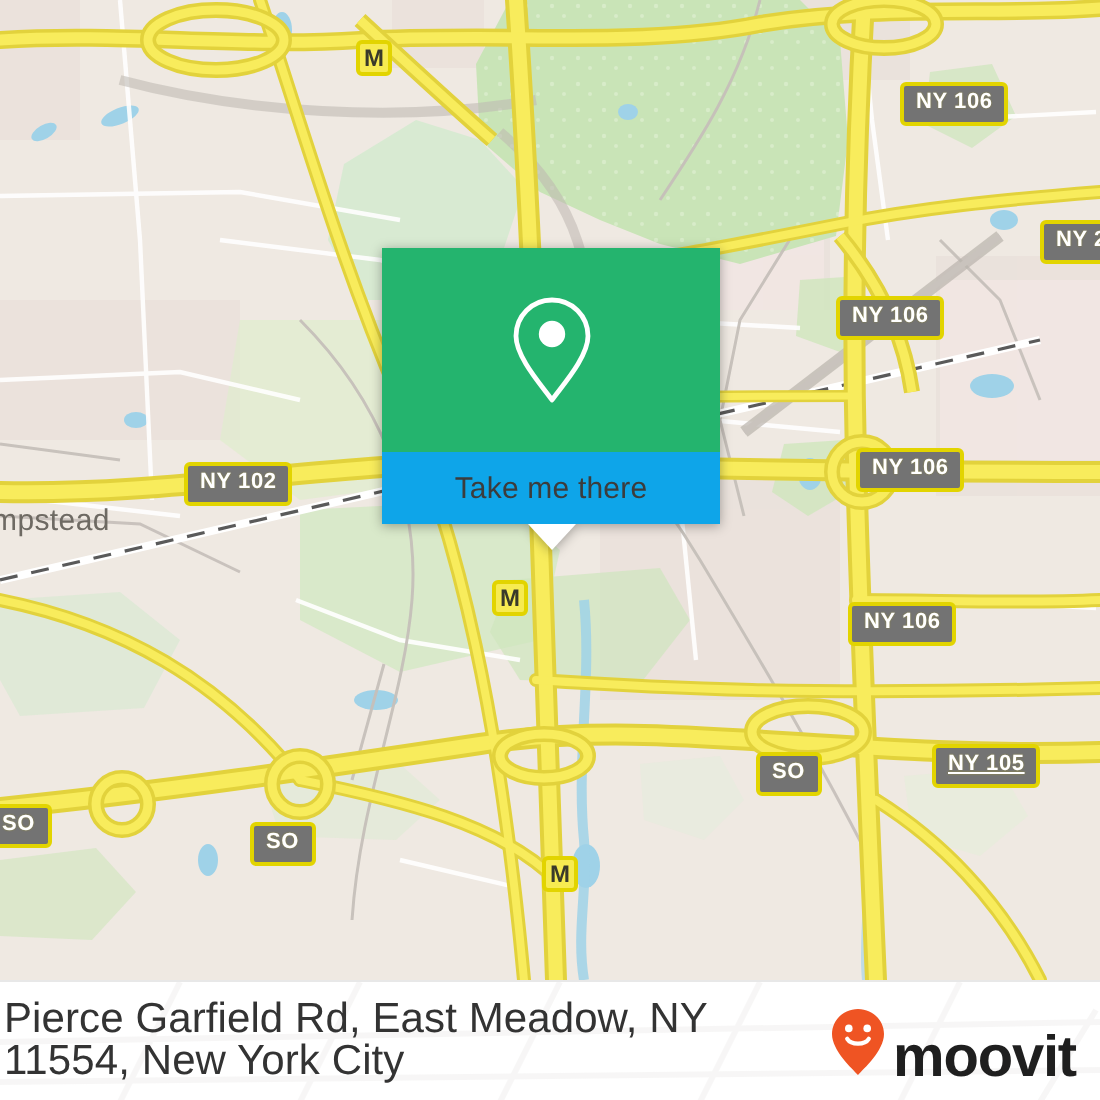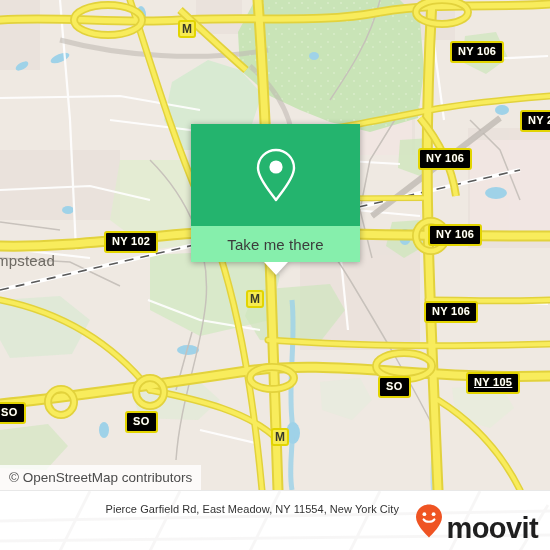--- a/index.html
+++ b/index.html
@@ -14,21 +14,21 @@
   #map{
     position:absolute;left:0;top:0;width:550px;height:490px;
     background:#efe9e2;overflow:hidden;
   }
   .layer{position:absolute;left:0;top:0;width:550px;height:490px;}
   svg.layer{display:block;}
 
   
   .shield{
     position:absolute;
-    background:#000000;
+    background:#737373;
     border:2px solid #e2d400;
     border-radius:3px;
     color:#ffffff;
     font-size:11px;
     font-weight:bold;
     letter-spacing:.3px;
     line-height:1;
     padding:3px 6px 4px 6px;
     white-space:nowrap;
     text-shadow:0 0 1px rgba(190,175,0,.45);
@@ -61,21 +61,21 @@
     left:191px;top:124px;width:169px;
     filter:drop-shadow(0 1px 3px rgba(0,0,0,.33));
   }
   #popup-green{
     background:#24b46e;
     height:102px;
     display:flex;align-items:center;justify-content:center;
   }
   #popup-green svg{display:block;}
   #popup-foot{
-    background:#86efac;
+    background:#0ea5e9;
     height:36px;
     display:flex;align-items:center;justify-content:center;
     color:#3c3c3c;
     font-size:15px;
     letter-spacing:.1px;
   }
   #popup-tail{
     position:absolute;left:50%;top:138px;
     width:0;height:0;margin-left:-12px;
     border-left:12px solid transparent;
@@ -95,26 +95,25 @@
 
   
   #footer{
     position:absolute;left:0;top:490px;width:550px;height:60px;
     background:#ffffff;
     border-top:1px solid #e8e8e8;
     overflow:hidden;
   }
   #footer-bg{position:absolute;left:0;top:0;width:550px;height:60px;opacity:.5;}
   #addr{
-    position:absolute;left:14px;top:8px;width:385px;
+    position:absolute;left:2px;top:8px;width:385px;
     color:#333333;
-    font-size:11px;
+    font-size:21px;
     line-height:21px;
     letter-spacing:.05px;
-    text-align:right;
   }
   #brand{
     position:absolute;right:12px;top:12px;
     display:flex;align-items:flex-end;gap:3px;
   }
   #brand-text{
     color:#1f1f1f;
     font-size:29px;
     font-weight:bold;
     letter-spacing:-.6px;
@@ -288,21 +287,21 @@
         <path d="M238 214 C250 228 256 242 258 258"></path>
       </g>
     </svg>
 
     <div class="placelabel" style="left:-4px;top:252px;">mpstead</div>
 
     <div class="shield" style="left:450px;top:41px;">NY 106</div>
     <div class="shield" style="left:520px;top:110px;">NY 2</div>
     <div class="shield" style="left:418px;top:148px;">NY 106</div>
     <div class="shield" style="left:428px;top:224px;">NY 106</div>
-    <div class="shield" style="left:104px;top:231px;">NY 102</div>
+    <div class="shield" style="left:92px;top:231px;">NY 102</div>
     <div class="shield" style="left:424px;top:301px;">NY 106</div>
     <div class="shield" style="left:378px;top:376px;">SO</div>
     <div class="shield" style="left:466px;top:372px;text-decoration:underline;">NY 105</div>
     <div class="shield" style="left:-7px;top:402px;">SO</div>
     <div class="shield" style="left:125px;top:411px;">SO</div>
 
     <div class="msq" style="left:178px;top:20px;">M</div>
     <div class="msq" style="left:246px;top:290px;">M</div>
     <div class="msq" style="left:271px;top:428px;">M</div>
 
@@ -312,21 +311,20 @@
           <svg width="46" height="58" viewBox="0 0 46 58" aria-hidden="true">
             <path d="M23 4 C13 4 5 12 5 22 C5 33 19 48 23 54 C27 48 41 33 41 22 C41 12 33 4 23 4 Z" fill="none" stroke="#ffffff" stroke-width="2.4" stroke-linejoin="round"></path>
             <circle cx="23" cy="21" r="6.6" fill="#ffffff"></circle>
           </svg>
         </span>
       </div>
       <div id="popup-foot">Take me there</div>
       <div id="popup-tail"></div>
     </div>
 
-    <div id="attrib">© OpenStreetMap contributors</div>
   </div>
 
   <div id="footer">
     <svg id="footer-bg" viewBox="0 0 550 60" preserveAspectRatio="none">
       <g stroke="#f0efee" stroke-width="3" fill="none">
         <path d="M60 60 L90 0"></path>
           <path d="M150 60 L180 0"></path>
         <path d="M250 60 L280 0"></path>
           <path d="M350 60 L380 0"></path>
         <path d="M450 60 L480 0"></path>

